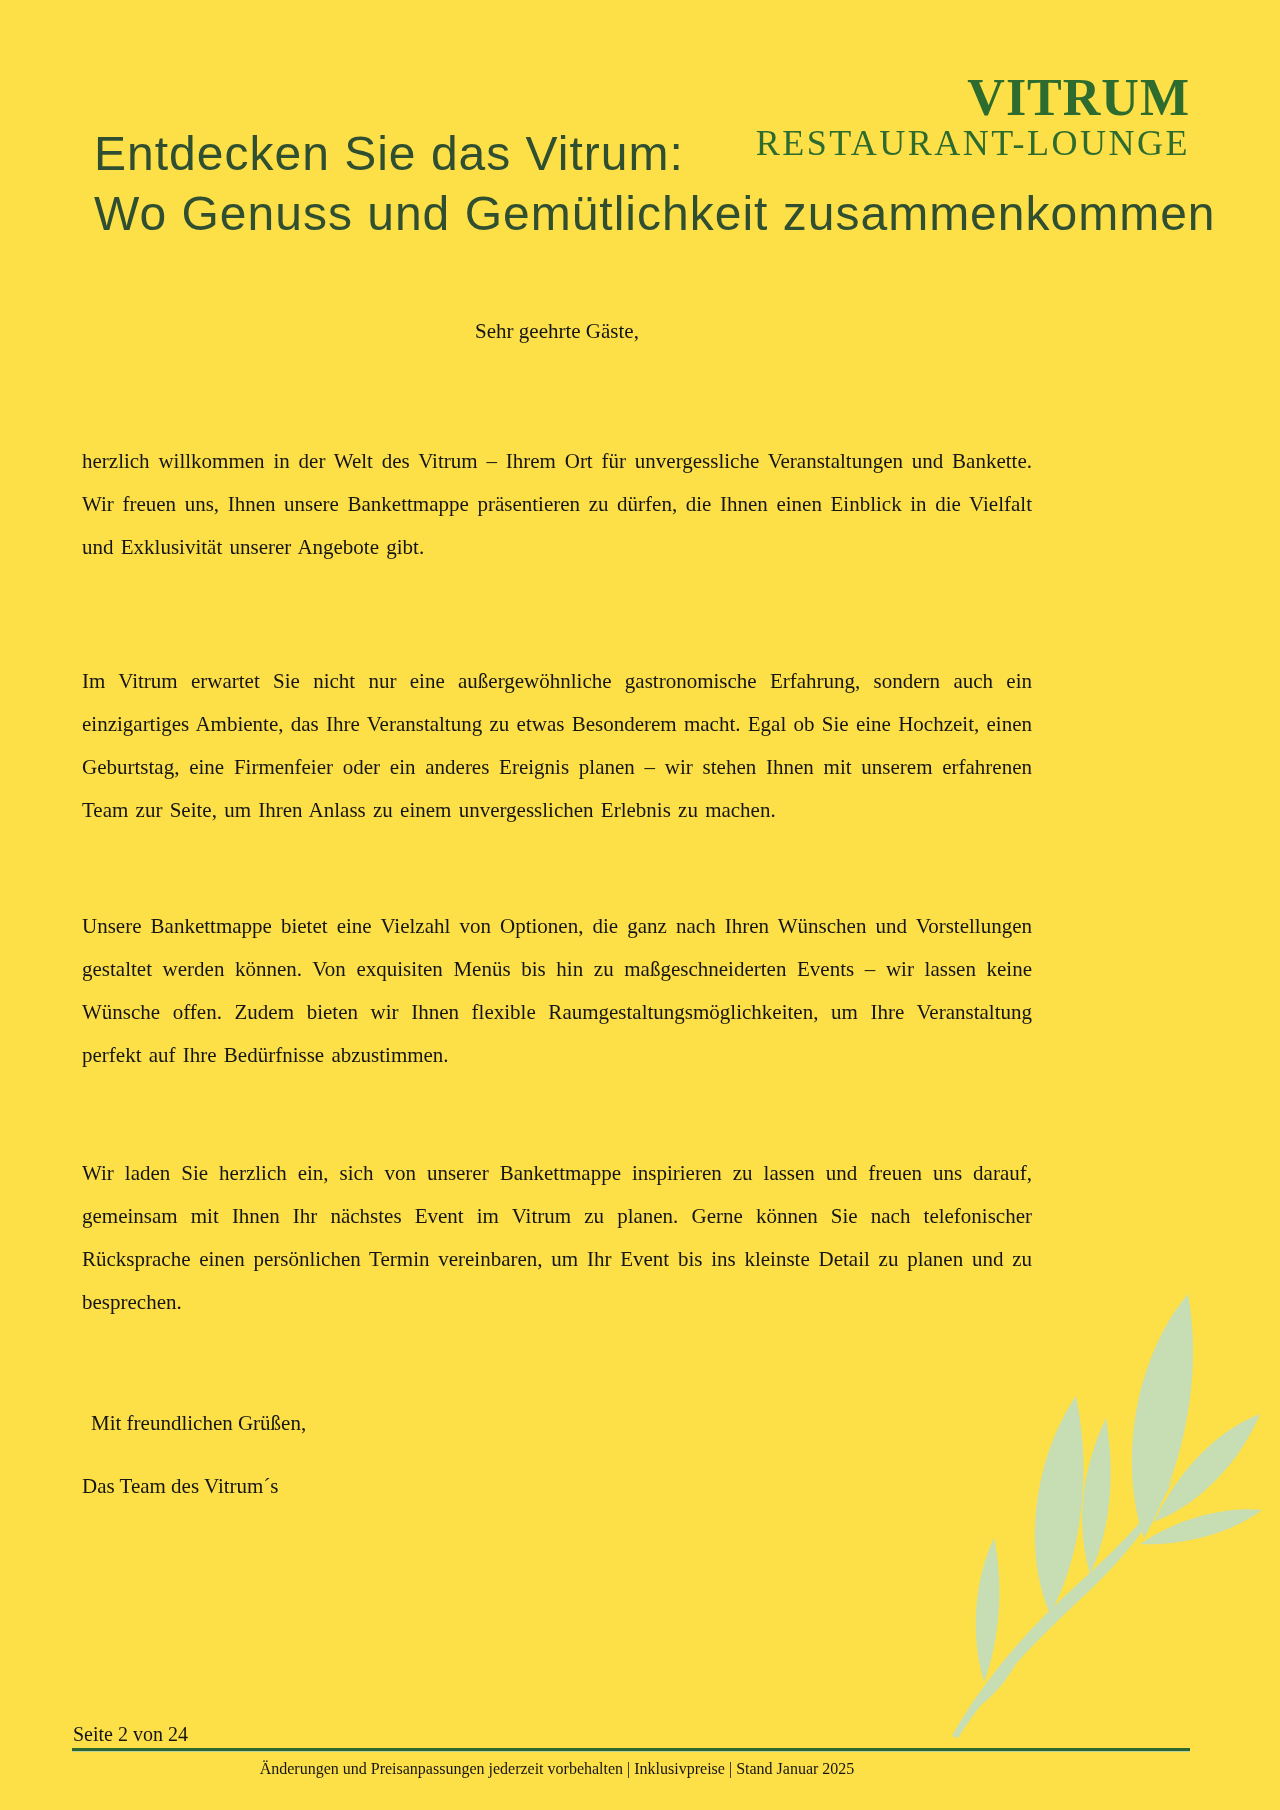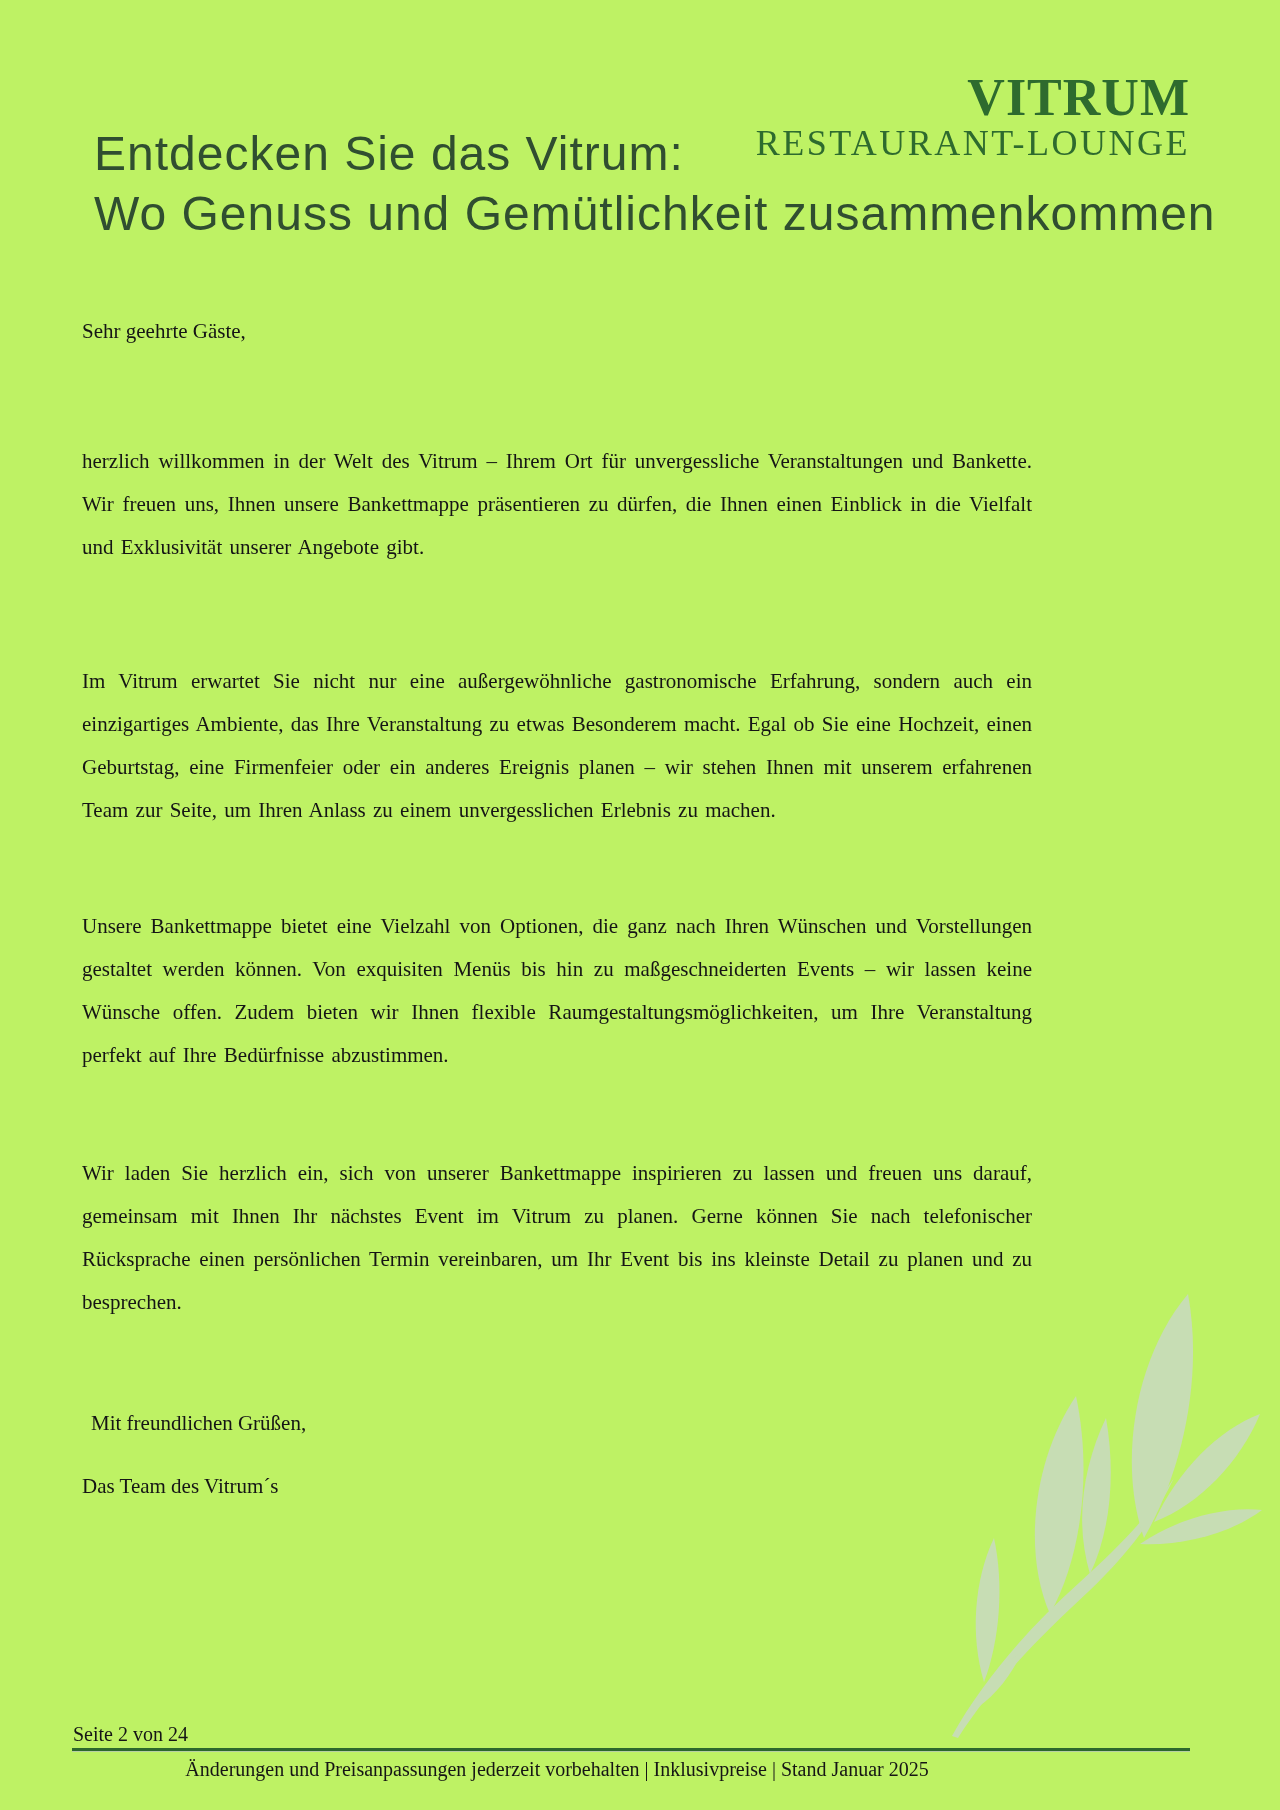--- a/index.html
+++ b/index.html
@@ -1,20 +1,20 @@
 <!DOCTYPE html>
 <html lang="de"><head>
 <meta charset="utf-8">
 <style>
   html, body { margin: 0; padding: 0; background: #ffffff; }
   .page {
     position: relative;
     width: 1280px;
     height: 1810px;
-    background: #bef264;
+    background: #fde047;
     overflow: hidden;
     font-family: "Liberation Serif", "DejaVu Serif", serif;
     color: #151515;
   }
 
   
   .logo {
     position: absolute;
     top: 72px;
     right: 90px;
@@ -61,21 +61,21 @@
     line-height: 43px;
     color: #151515;
     margin: 0;
   }
   .justified {
     text-align: justify;
     text-justify: inter-word;
     word-spacing: 2px;
     hyphens: none;
   }
-  .greeting   { top: 310px; }
+  .greeting   { top: 310px; text-align: center; }
   .para-1     { top: 440px; }
   .para-2     { top: 660px; }
   .para-3     { top: 905px; }
   .para-4     { top: 1152px; }
   .closing    { top: 1402px; margin-left: 9px; }
   .signature  { top: 1465px; }
 
   
   .page-num {
     position: absolute;
@@ -92,21 +92,21 @@
     width: 1118px;
     height: 4px;
     background: linear-gradient(#2d682d 0 3px, #b8d0a4 3px 4px);
   }
   .footer-note {
     position: absolute;
     left: 82px;
     top: 1756px;
     width: 950px;
     text-align: center;
-    font-size: 20px;
+    font-size: 16px;
     line-height: 26px;
     color: #151515;
   }
 
   
   .leaf-wrap {
     position: absolute;
     left: 940px;
     top: 1280px;
     width: 340px;

